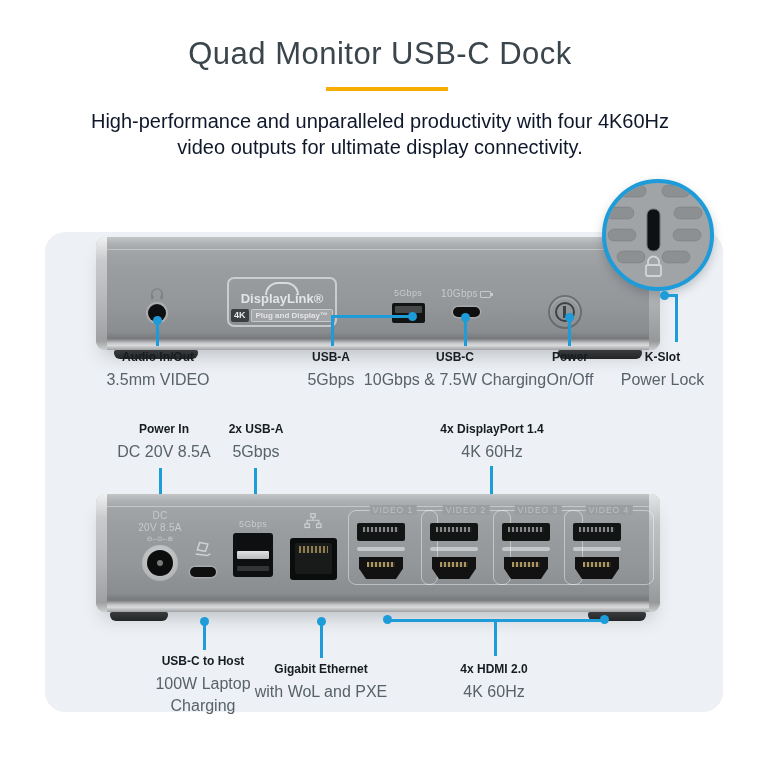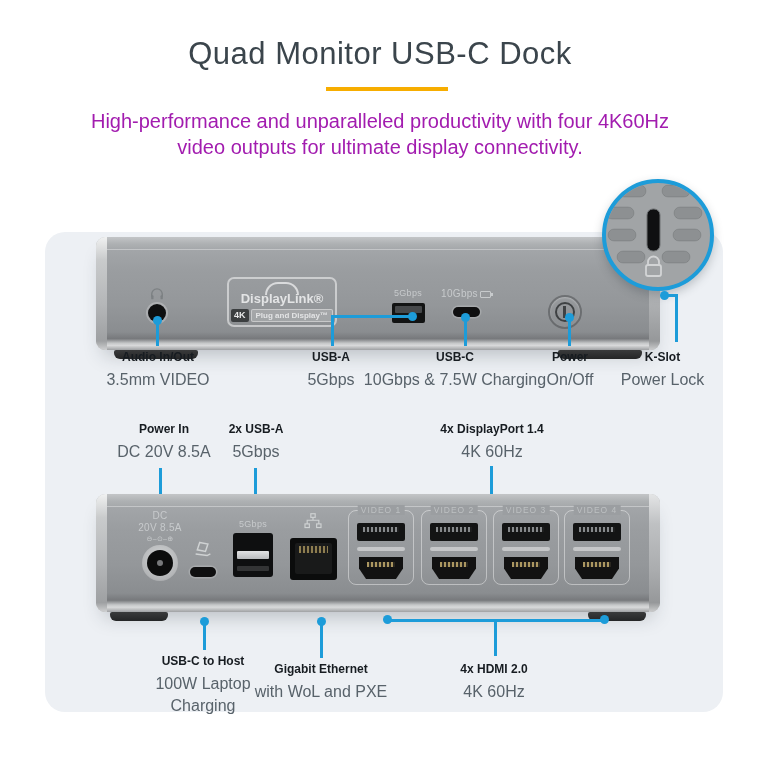--- a/index.html
+++ b/index.html
@@ -5,21 +5,21 @@
   html,body{margin:0;padding:0;background:#ffffff;}
   .canvas{position:relative;width:760px;height:760px;background:#ffffff;overflow:hidden;
           font-family:"Liberation Sans",sans-serif;}
   :root{--blue:#1d9cd9;--ink:#171c21;--sub:#58626a;--silk:#c7cacc;}
 
   
   .title{position:absolute;left:0;top:36px;width:760px;text-align:center;
          font-size:31px;font-weight:300;letter-spacing:.5px;color:#3b454c;}
   .title-rule{position:absolute;left:326px;top:87px;width:122px;height:4px;background:#f7ad00;}
   .subtitle{position:absolute;left:30px;top:108px;width:700px;text-align:center;
-            font-size:20px;line-height:26px;color:#a21caf;}
+            font-size:20px;line-height:26px;color:#0f172a;}
 
   
   .panel{position:absolute;left:45px;top:232px;width:678px;height:480px;border-radius:20px;background:#edf0f4;}
 
   
   .dock{position:absolute;width:564px;}
   .chassis{position:absolute;left:0;top:0;width:564px;border-radius:9px;
     background:linear-gradient(180deg,#c3c5c7 0%,#aeb1b3 6%,#a2a5a8 12%,#9a9da0 30%,#94979a 60%,#8a8d90 84%,#77797c 90%,#c6c8c9 94%,#d8d9da 96%,#9fa1a3 100%);
     box-shadow:0 12px 20px -8px rgba(40,50,60,.28);}
   .bevel{position:absolute;top:0;width:11px;height:100%;}
@@ -60,21 +60,21 @@
                 background:radial-gradient(circle at 50% 40%,#d6d8d9,#b3b5b7 70%,#8f9193);}
   .dcjack-inner{position:absolute;left:5px;top:5px;width:26px;height:26px;border-radius:50%;background:#0c0d0d;}
   .dcjack-pin{position:absolute;left:15px;top:15px;width:6px;height:6px;border-radius:50%;background:#77797b;}
   .usb-stack{position:absolute;background:#0e0f10;border-radius:3px;}
   .usb-stack .strip{position:absolute;left:4px;right:4px;top:18px;height:8px;background:linear-gradient(180deg,#e2e3e4,#b9bbbd);border-radius:1px;}
   .usb-stack .strip2{position:absolute;left:4px;right:4px;top:33px;height:5px;background:#333435;border-radius:1px;}
   .rj45{position:absolute;background:#0b0c0c;border-radius:3px;}
   .rj45 .inner{position:absolute;left:5px;right:5px;top:5px;bottom:6px;background:#191a1a;border-radius:2px;}
   .rj45 .pins{position:absolute;left:9px;right:9px;top:8px;height:7px;
               background:repeating-linear-gradient(90deg,#8d7d50 0 2px,#23211c 2px 4px);}
-  .vgroup{position:absolute;width:64px;height:73px;border:1px solid rgba(255,255,255,.42);border-radius:8px;}
+  .vgroup{position:absolute;width:64px;height:73px;border:1px solid rgba(255,255,255,.42);border-radius:8px;padding-left:24px;}
   .vlabel{position:absolute;top:-6px;left:50%;transform:translateX(-50%);font-size:8.5px;letter-spacing:1px;
           color:#bdc0c2;background:#9b9ea1;padding:0 3px;white-space:nowrap;}
   .dp{position:absolute;left:8px;top:12px;width:48px;height:18px;background:#131414;border-radius:2px;}
   .dp .pins{position:absolute;left:6px;right:6px;top:4px;height:5px;
             background:repeating-linear-gradient(90deg,#86898b 0 2px,#1c1d1d 2px 4px);}
   .groove{position:absolute;left:8px;top:36px;width:48px;height:4px;background:rgba(255,255,255,.45);border-radius:2px;}
   .hdmi{position:absolute;left:10px;top:46px;width:44px;height:22px;background:#121212;
         clip-path:polygon(0 0,100% 0,100% 52%,84% 100%,16% 100%,0 52%);}
   .hdmi .pins{position:absolute;left:8px;right:8px;top:5px;height:5px;
               background:repeating-linear-gradient(90deg,#ab9660 0 2px,#2a2720 2px 4px);}

